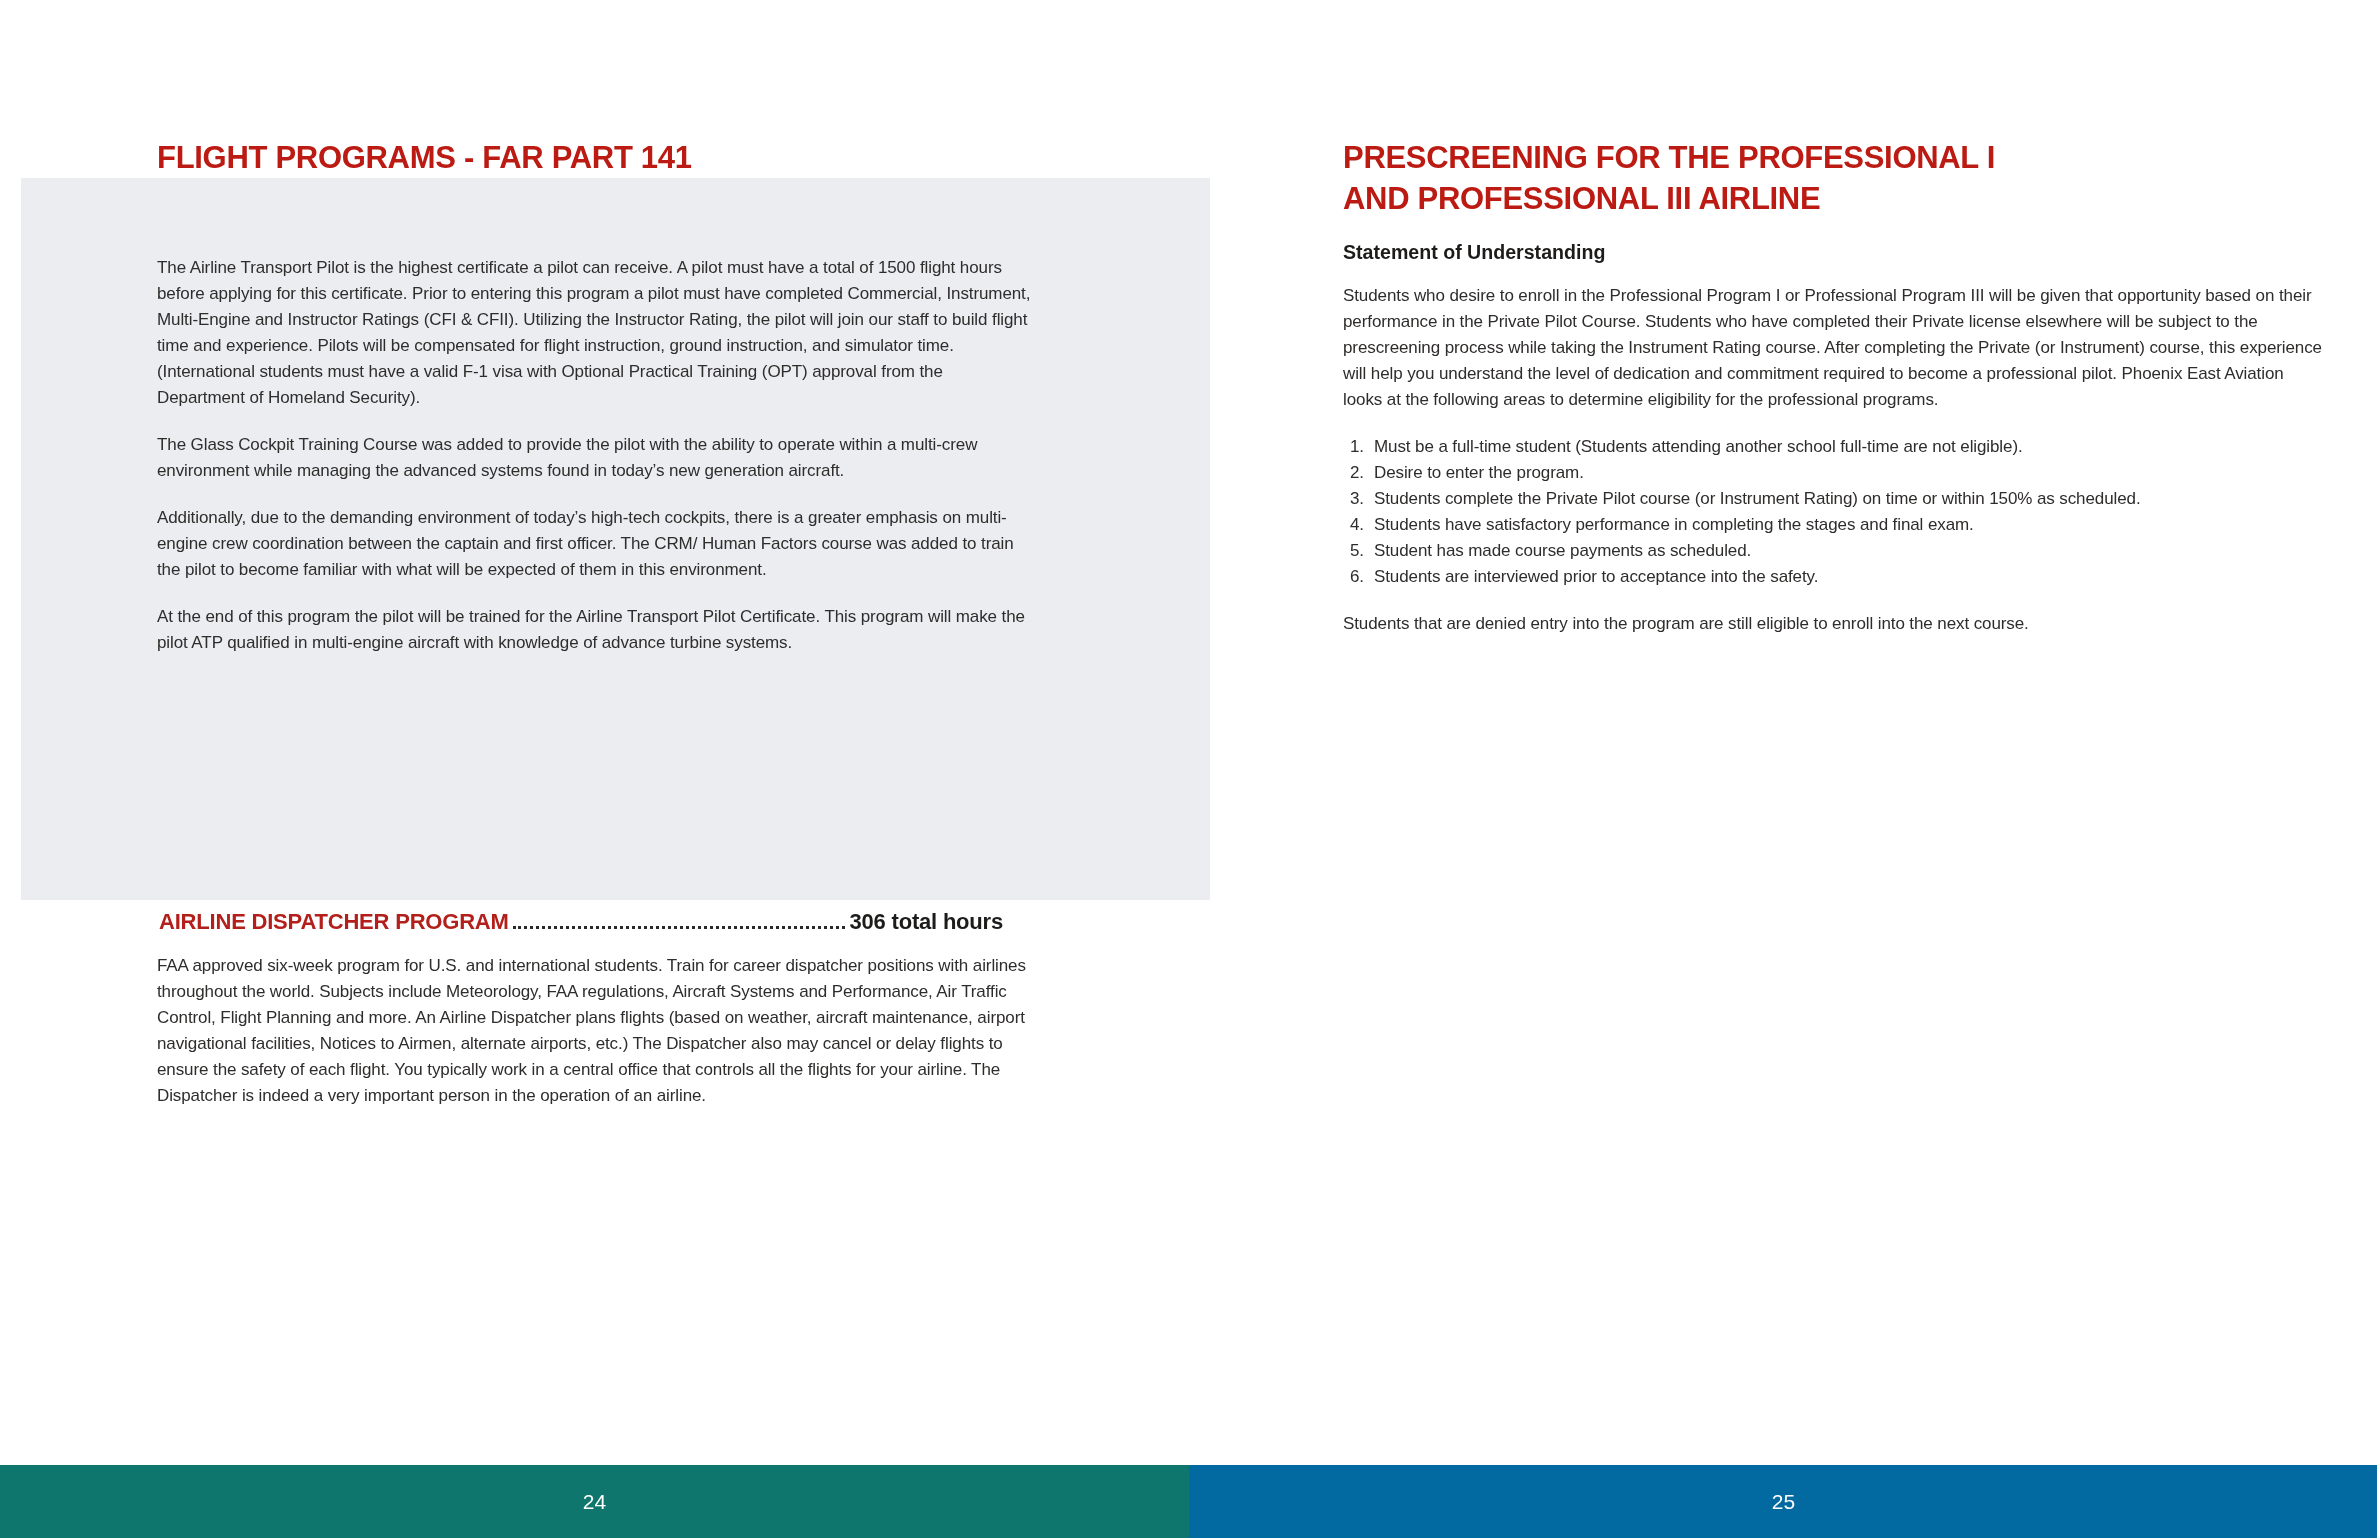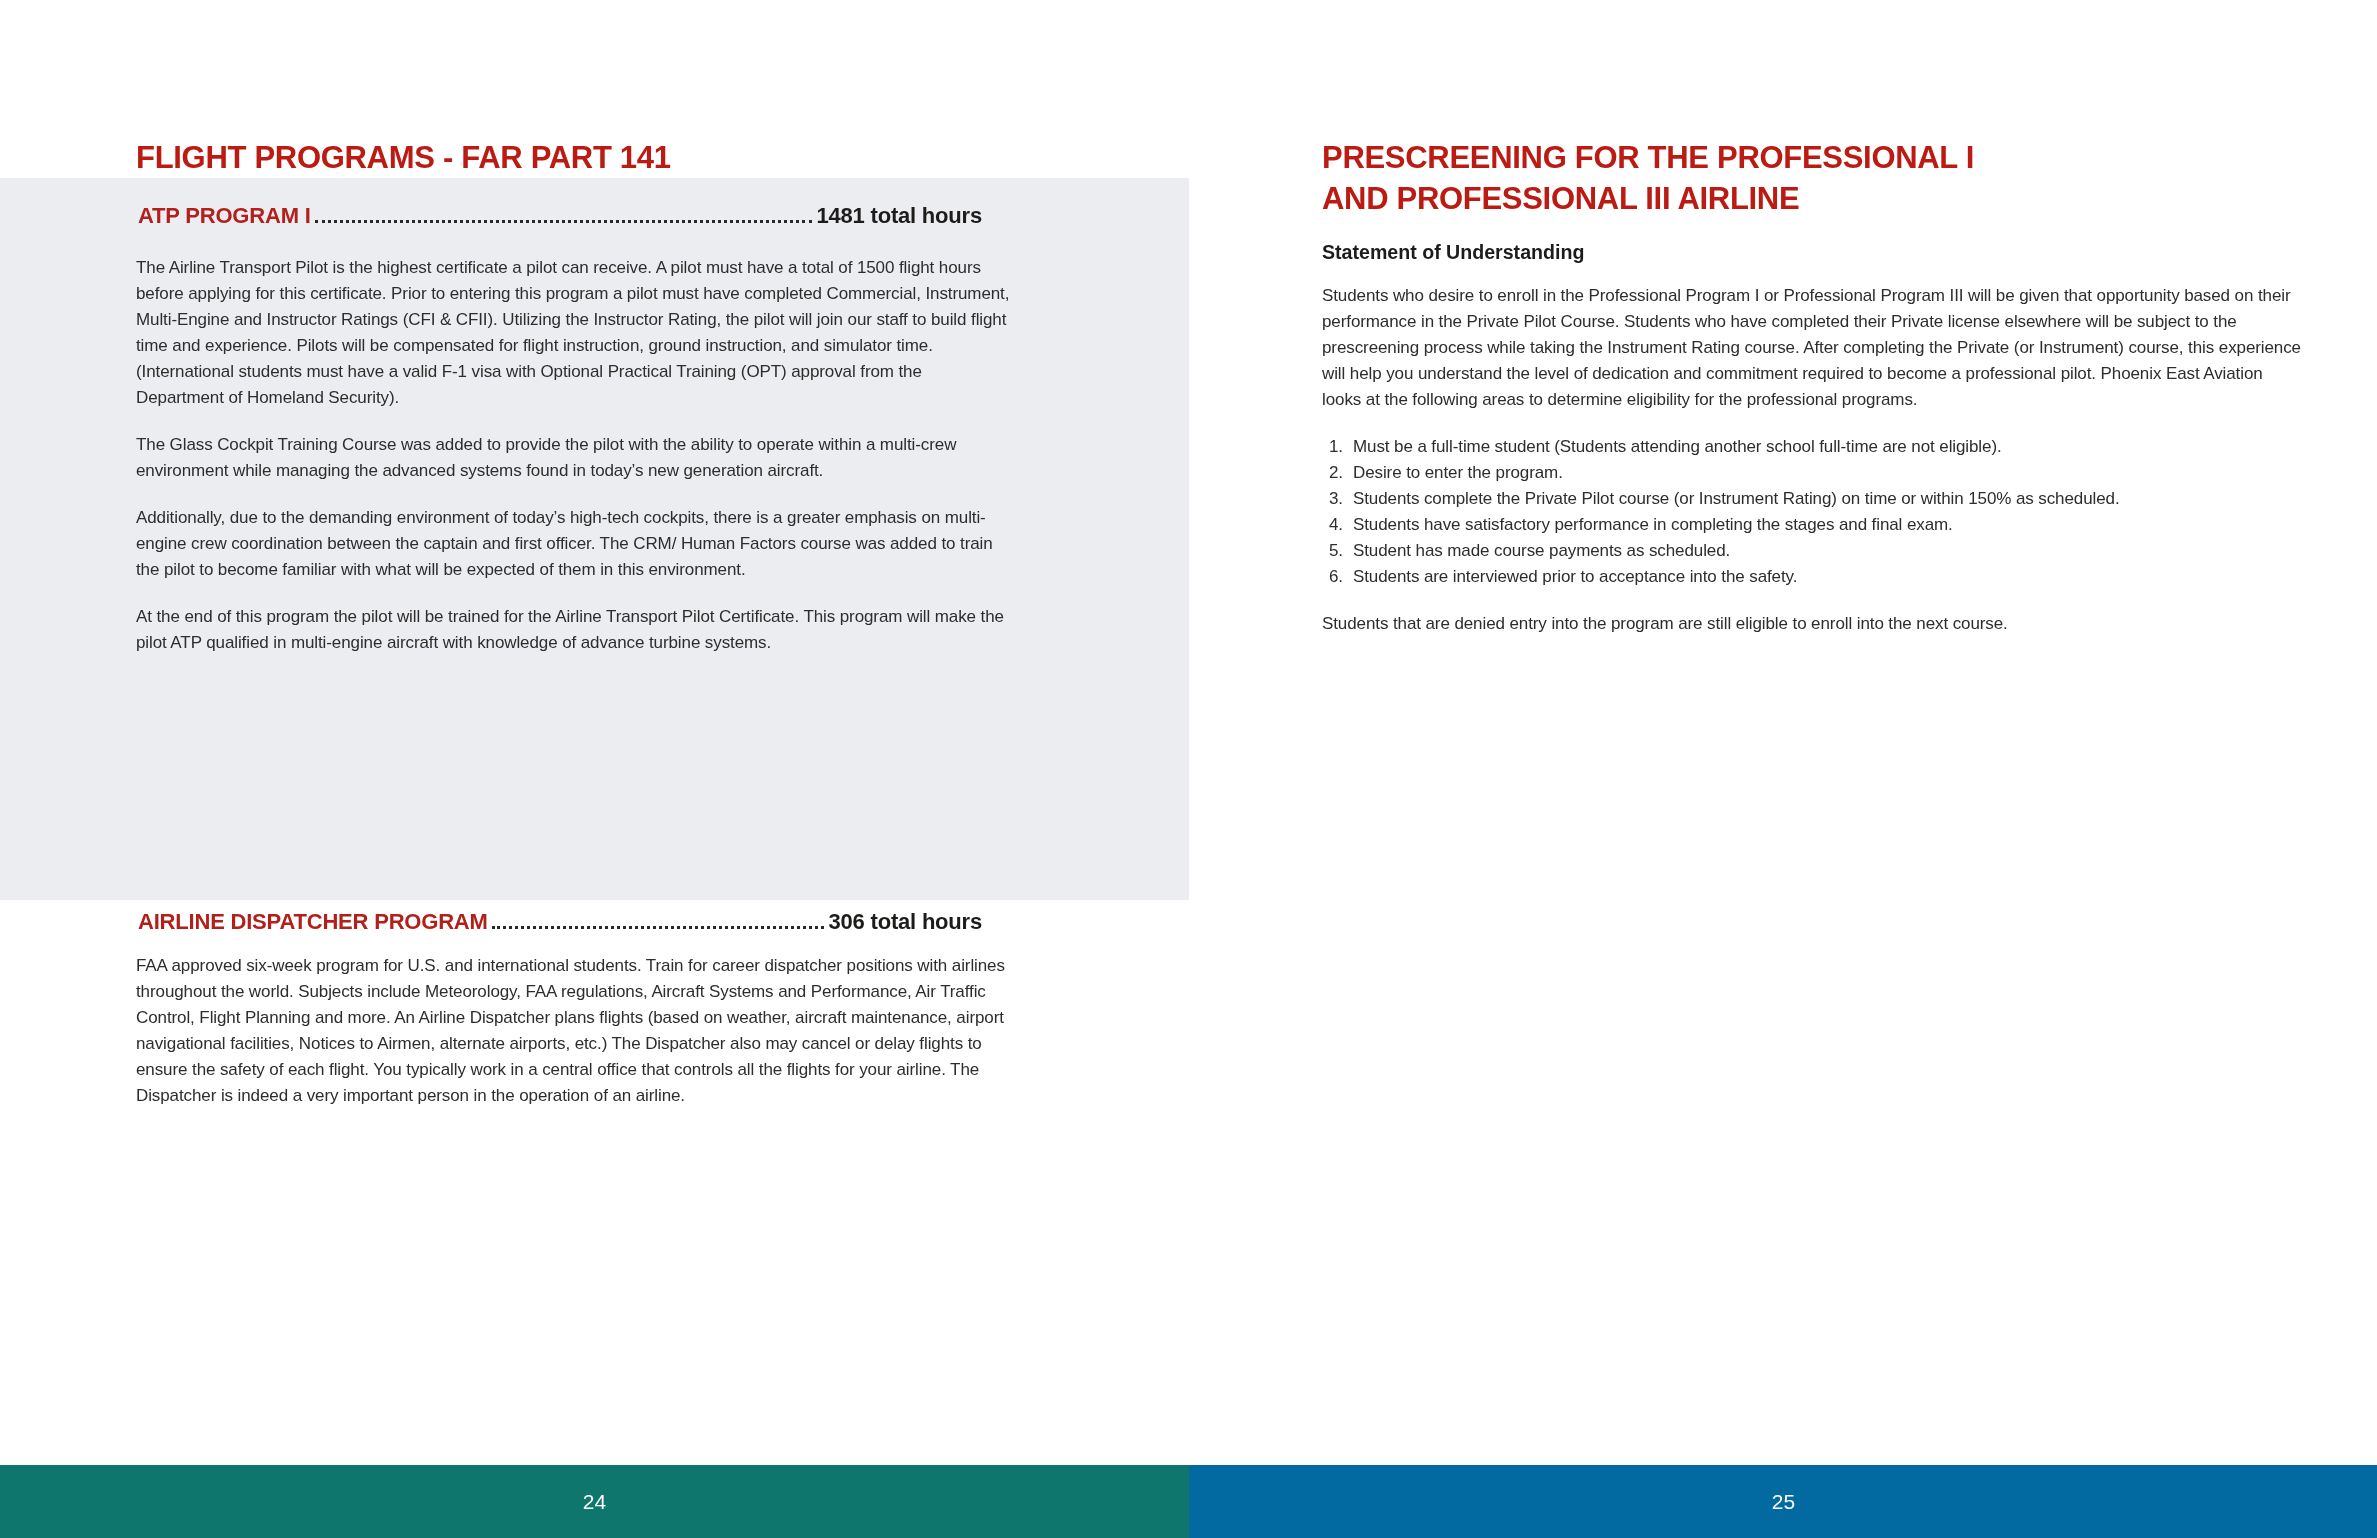--- a/index.html
+++ b/index.html
@@ -1,20 +1,20 @@
 <!DOCTYPE html>
 <html style="font-size:11.2px"><head>
 <meta charset="utf-8">
 <style>
   html,body{margin:0;padding:0;}
   body{
     width:2377px;height:1538px;position:relative;background:#ffffff;overflow:hidden;
     font-family:"Liberation Sans","DejaVu Sans",sans-serif;color:#2f2d2c;
   }
-  .page{position:absolute;top:0;width:1189px;height:1538px;}
+  .page{position:absolute;top:0;width:1189px;height:1538px;margin-left:21px;}
   .page.left{left:0;}
   .page.right{left:1189px;}
 
   .graybox{position:absolute;left:0;top:178px;width:1189px;height:722px;background:#ebedf1;}
 
   .ptitle{
     position:absolute;margin:0;font-size:31px;font-weight:bold;color:#bb1b12;
     letter-spacing:-0.3px;line-height:41px;white-space:nowrap;
   }
   .page.left .ptitle{left:136px;top:137px;}
@@ -46,25 +46,20 @@
 </head>
 <body>
 
 <div>
 
   <section class="page left">
     <div class="graybox"></div>
 
     <h1 class="ptitle">FLIGHT PROGRAMS - FAR PART 141</h1>
 
-    <div class="subrow" style="top:203px">
-      <span class="shead">ATP PROGRAM I</span>
-      <span class="leader"></span>
-      <span class="hours">1481 total hours</span>
-    </div>
 
     <div class="flow" style="top:255px">
       <p>The Airline Transport Pilot is the highest certificate a pilot can receive. A pilot must have a total of 1500 flight hours before applying for this certificate. Prior to entering this program a pilot must have completed Commercial, Instrument, Multi-Engine and Instructor Ratings (CFI &amp; CFII). Utilizing the Instructor Rating, the pilot will join our staff to build flight time and experience. Pilots will be compensated for flight instruction, ground instruction, and simulator time. (International students must have a valid F-1 visa with Optional Practical Training (OPT) approval from the Department of Homeland Security).</p>
       <p>The Glass Cockpit Training Course was added to provide the pilot with the ability to operate within a multi-crew environment while managing the advanced systems found in today’s new generation aircraft.</p>
       <p>Additionally, due to the demanding environment of today’s high-tech cockpits, there is a greater emphasis on multi-engine crew coordination between the captain and first officer. The CRM/ Human Factors course was added to train the pilot to become familiar with what will be expected of them in this environment.</p>
       <p>At the end of this program the pilot will be trained for the Airline Transport Pilot Certificate. This program will make the pilot ATP qualified in multi-engine aircraft with knowledge of advance turbine systems.</p>
     </div>
 
     <div class="subrow" style="top:909px">
       <span class="shead">AIRLINE DISPATCHER PROGRAM</span>

